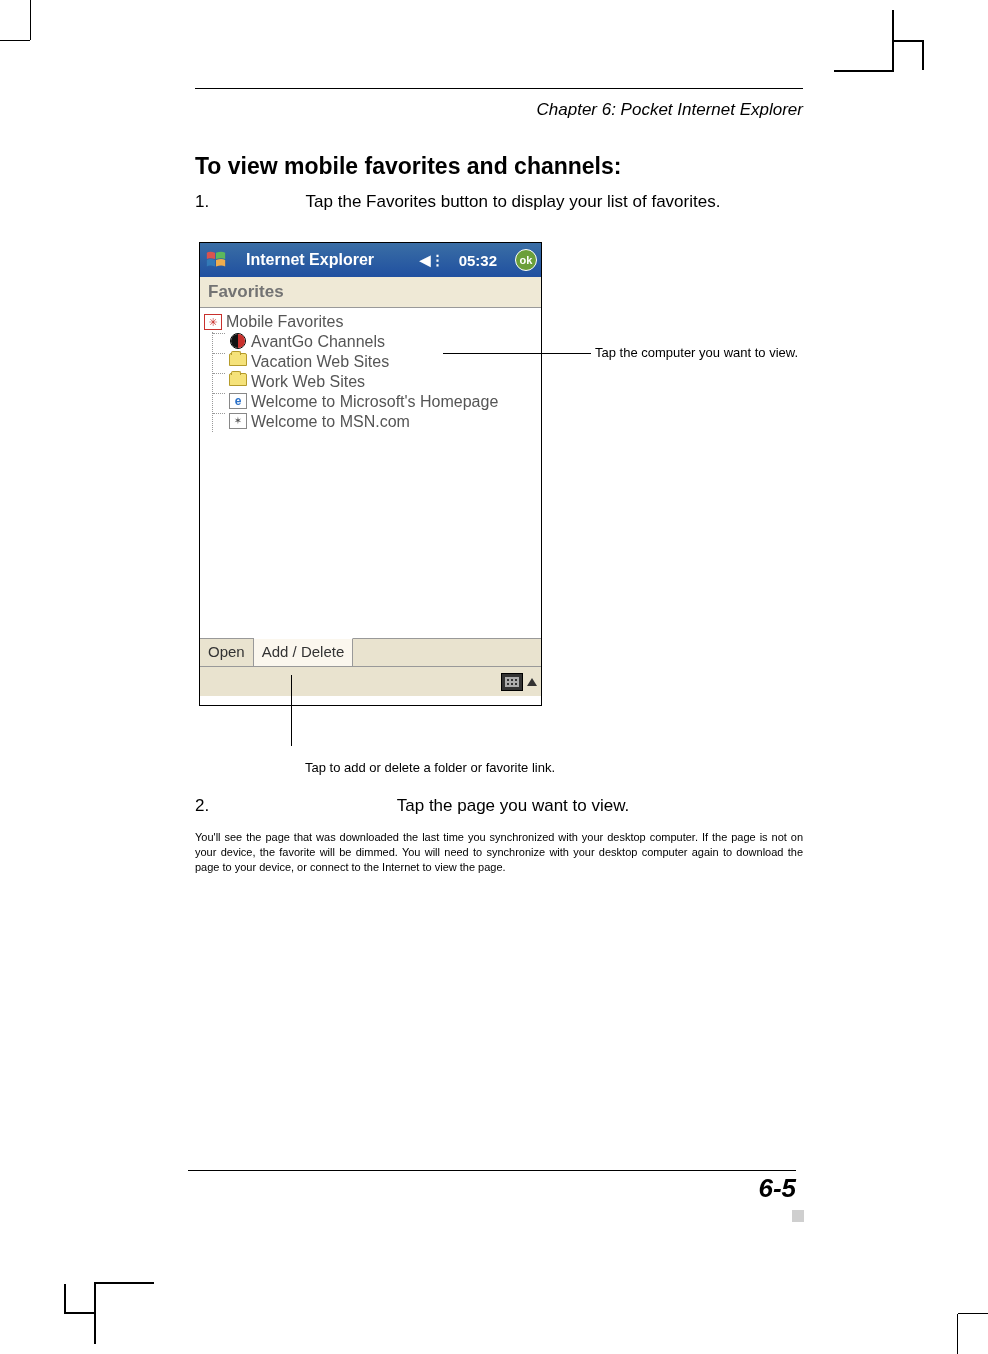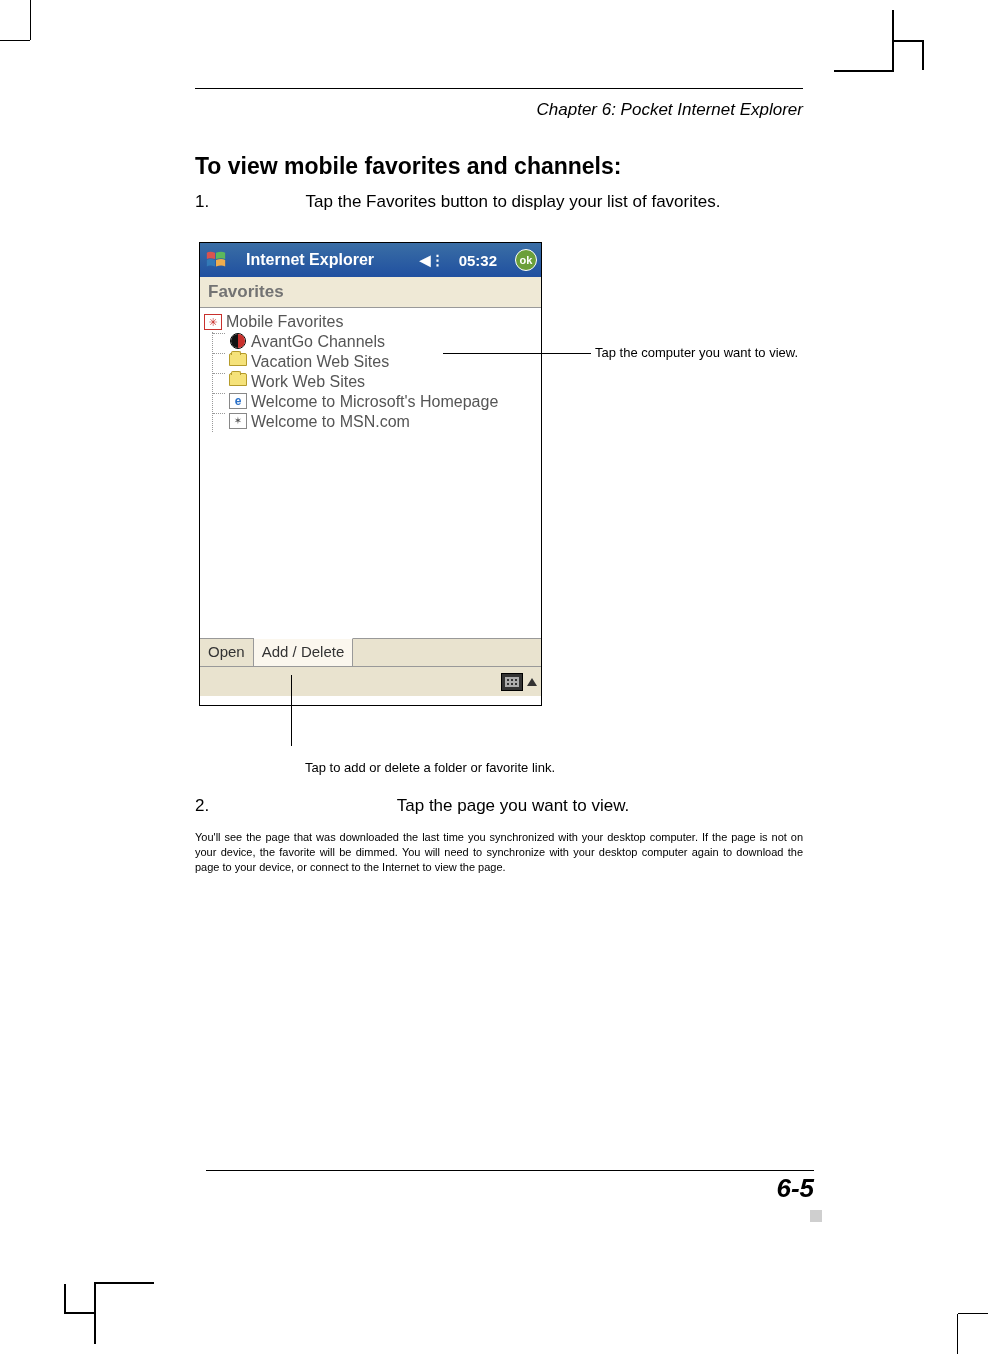--- a/index.html
+++ b/index.html
@@ -274,21 +274,21 @@
   .callout-bottom .text { margin-top: 14px; margin-left: 14px; }
   .body-para {
     font-size: 11px;
     line-height: 1.35;
     text-align: justify;
     margin-top: 14px;
   }
   .footer {
     position: absolute;
     top: 1170px;
-    left: 206px;
+    left: 188px;
     width: 608px;
   }
   .footer-line { border-top: 1px solid #000; }
   .page-num {
     text-align: right;
     font-style: italic;
     font-weight: bold;
     font-size: 26px;
     margin-top: 2px;
   }

